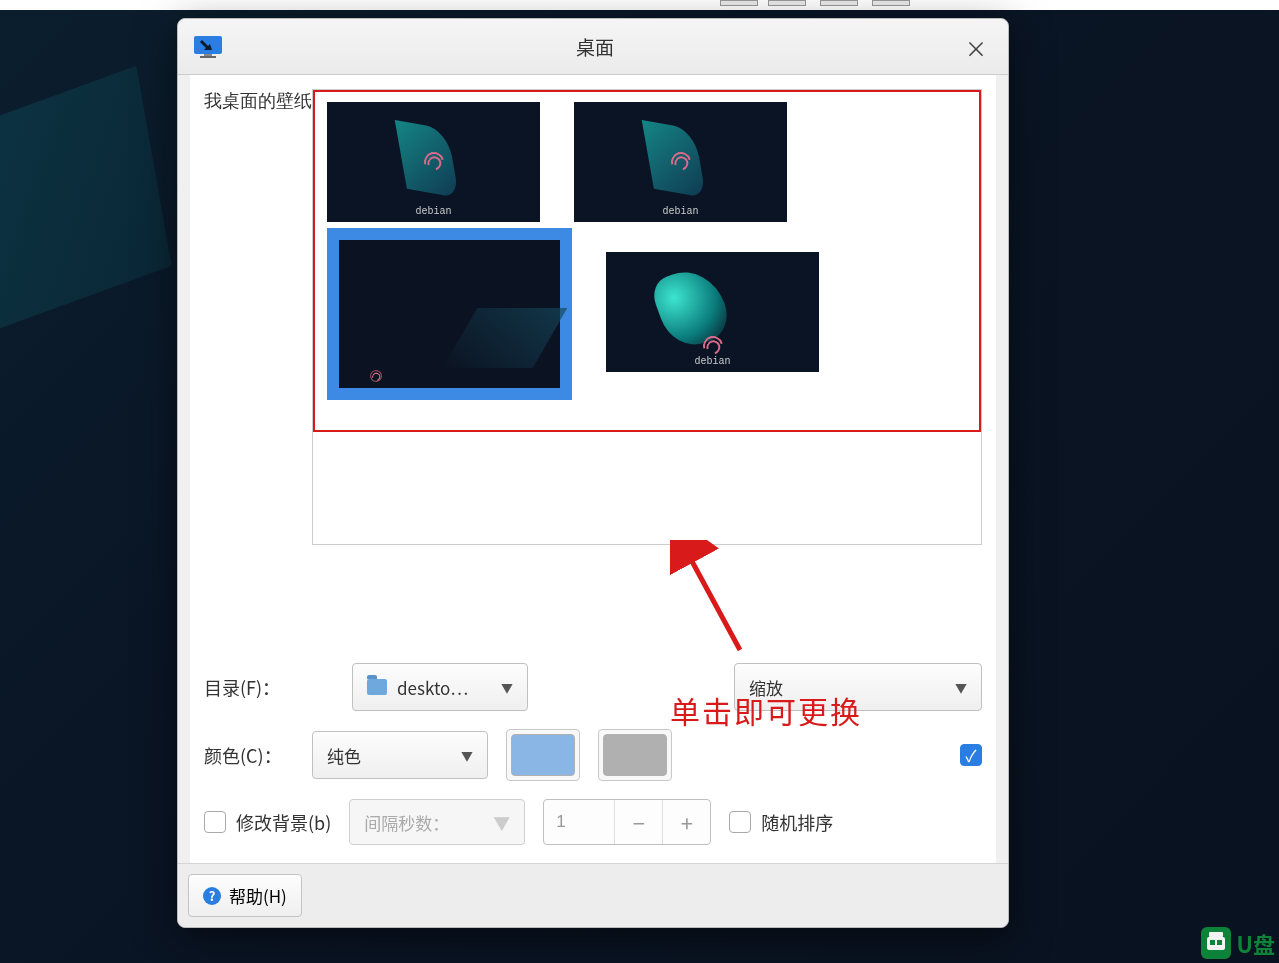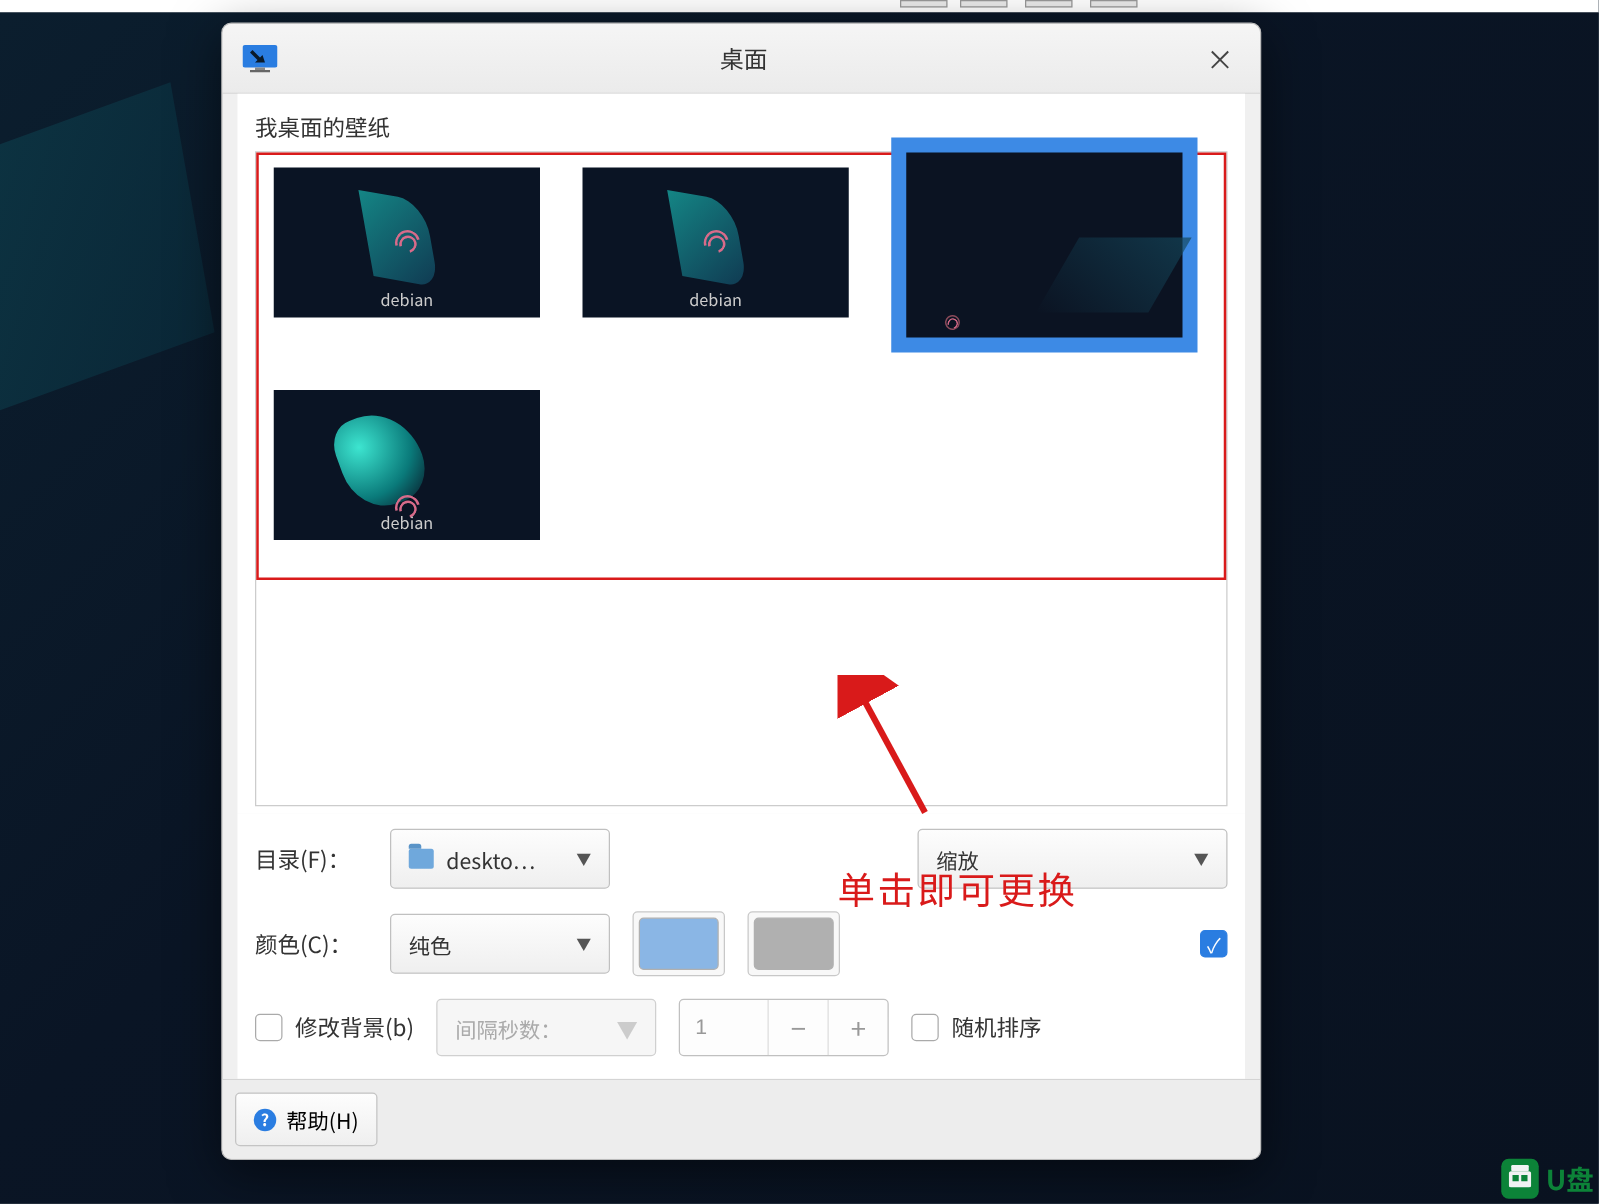--- a/index.html
+++ b/index.html
@@ -97,22 +97,23 @@
   .tab.active {
     border-bottom: 4px solid #3d8ae5;
     color: #222;
     font-weight: 500;
   }
   .content {
     flex: 1;
     background: #fff;
     margin: 0 12px 0 12px;
     display: flex;
-    flex-direction: column;
+    flex-direction: row;
     padding: 14px 14px 6px 14px;
+    font-family: Liberation Mono, monospace;
   }
   .section-label {
     color: #333;
     font-size: 18px;
     margin-bottom: 6px;
   }
   .gallery-outline {
     border: 2px solid #d91a1a;
     height: 342px;
     padding: 10px 0 0 12px;
@@ -178,21 +179,21 @@
     transform: rotate(-10deg) skewY(20deg);
     border-radius: 0 40% 30% 0;
     opacity: 0.9;
   }
   .thumb .deb-label {
     position: absolute;
     bottom: 5px;
     left: 50%;
     transform: translateX(-50%);
     color: #ccc;
-    font-size: 13px;
+    font-size: 10px;
   }
   .thumb-dark .dark-slash {
     position: absolute;
     bottom: 20px; right: 10px;
     width: 90px; height: 60px;
     background: linear-gradient(210deg, rgba(20,70,90,0.7), transparent);
     transform: skewX(-30deg);
   }
   .thumb-4 .teal-blob {
     position: absolute;
@@ -246,21 +247,21 @@
     gap: 10px;
     cursor: pointer;
     font-size: 17px;
     color: #333;
   }
   .dropdown .caret {
     margin-left: auto;
     font-size: 12px;
     color: #555;
   }
-  .dd-dir { width: 176px; }
+  .dd-dir { width: 176px; margin-left: 40px; }
   .dd-style { width: 248px; margin-left: auto; }
   .dd-color { width: 176px; }
   .color-swatch {
     width: 64px; height: 42px;
     border: 1px solid #b0b0b0;
     border-radius: 4px;
     cursor: pointer;
   }
   .color-wrap {
     border: 1px solid #c8c8c8;

